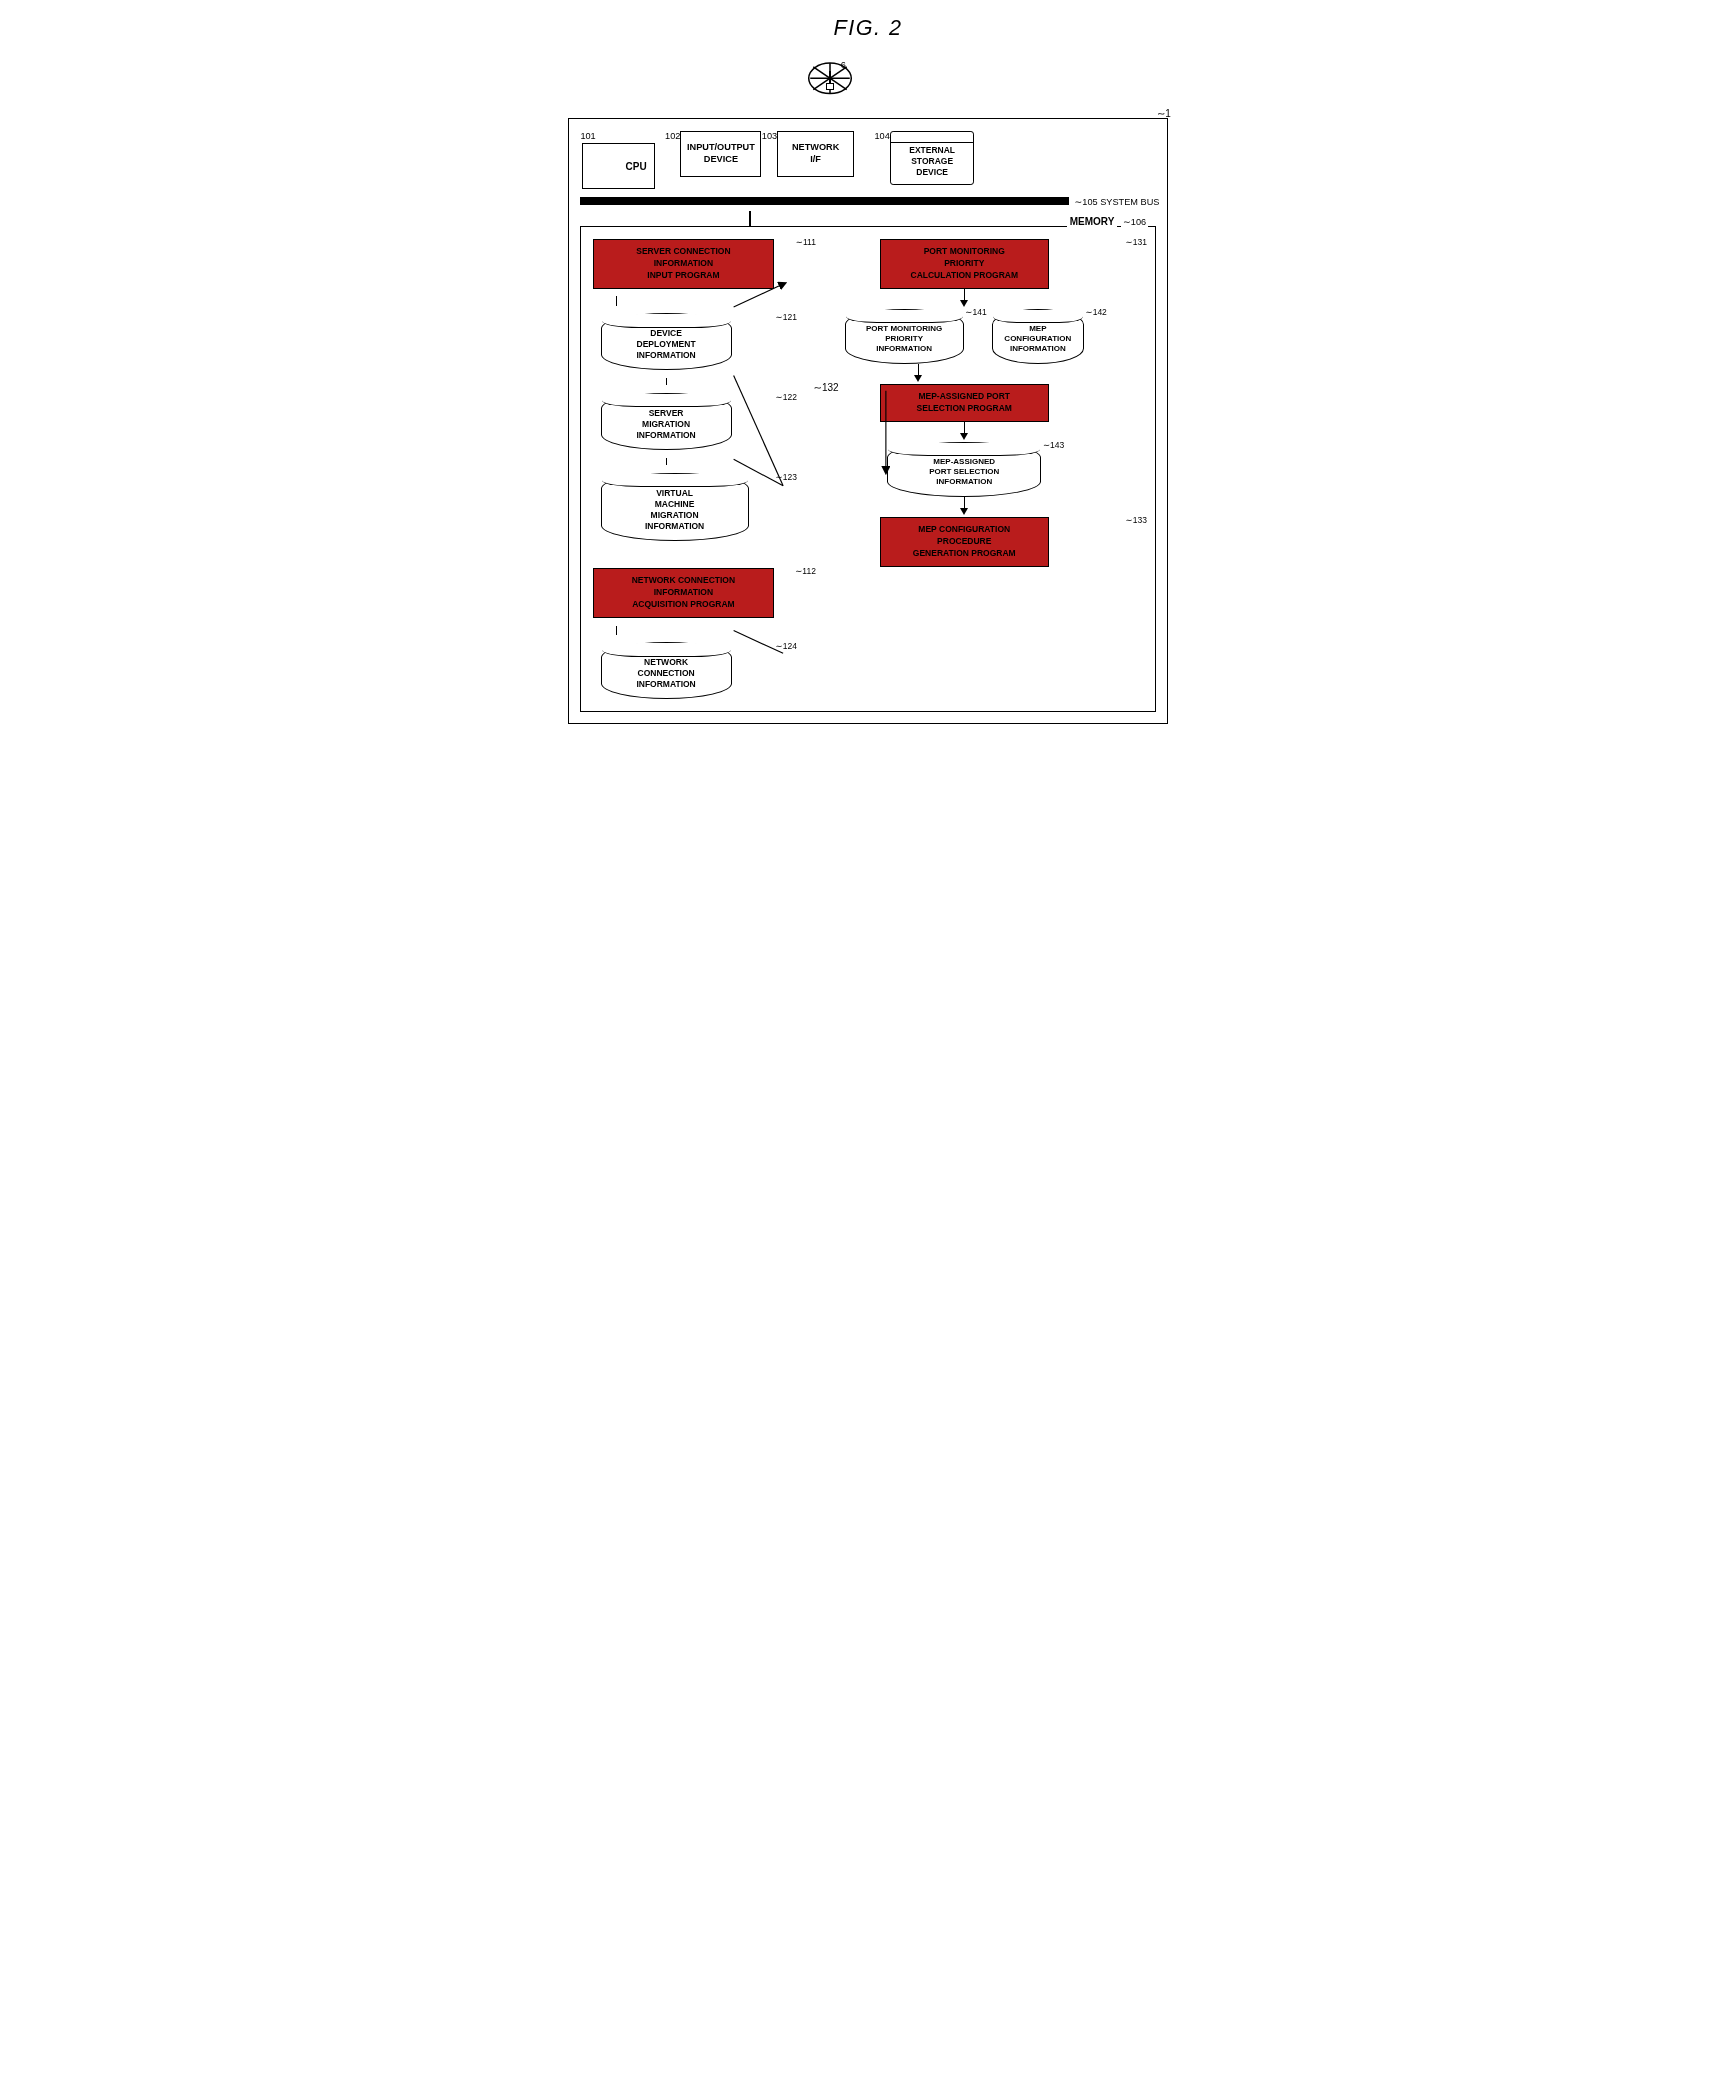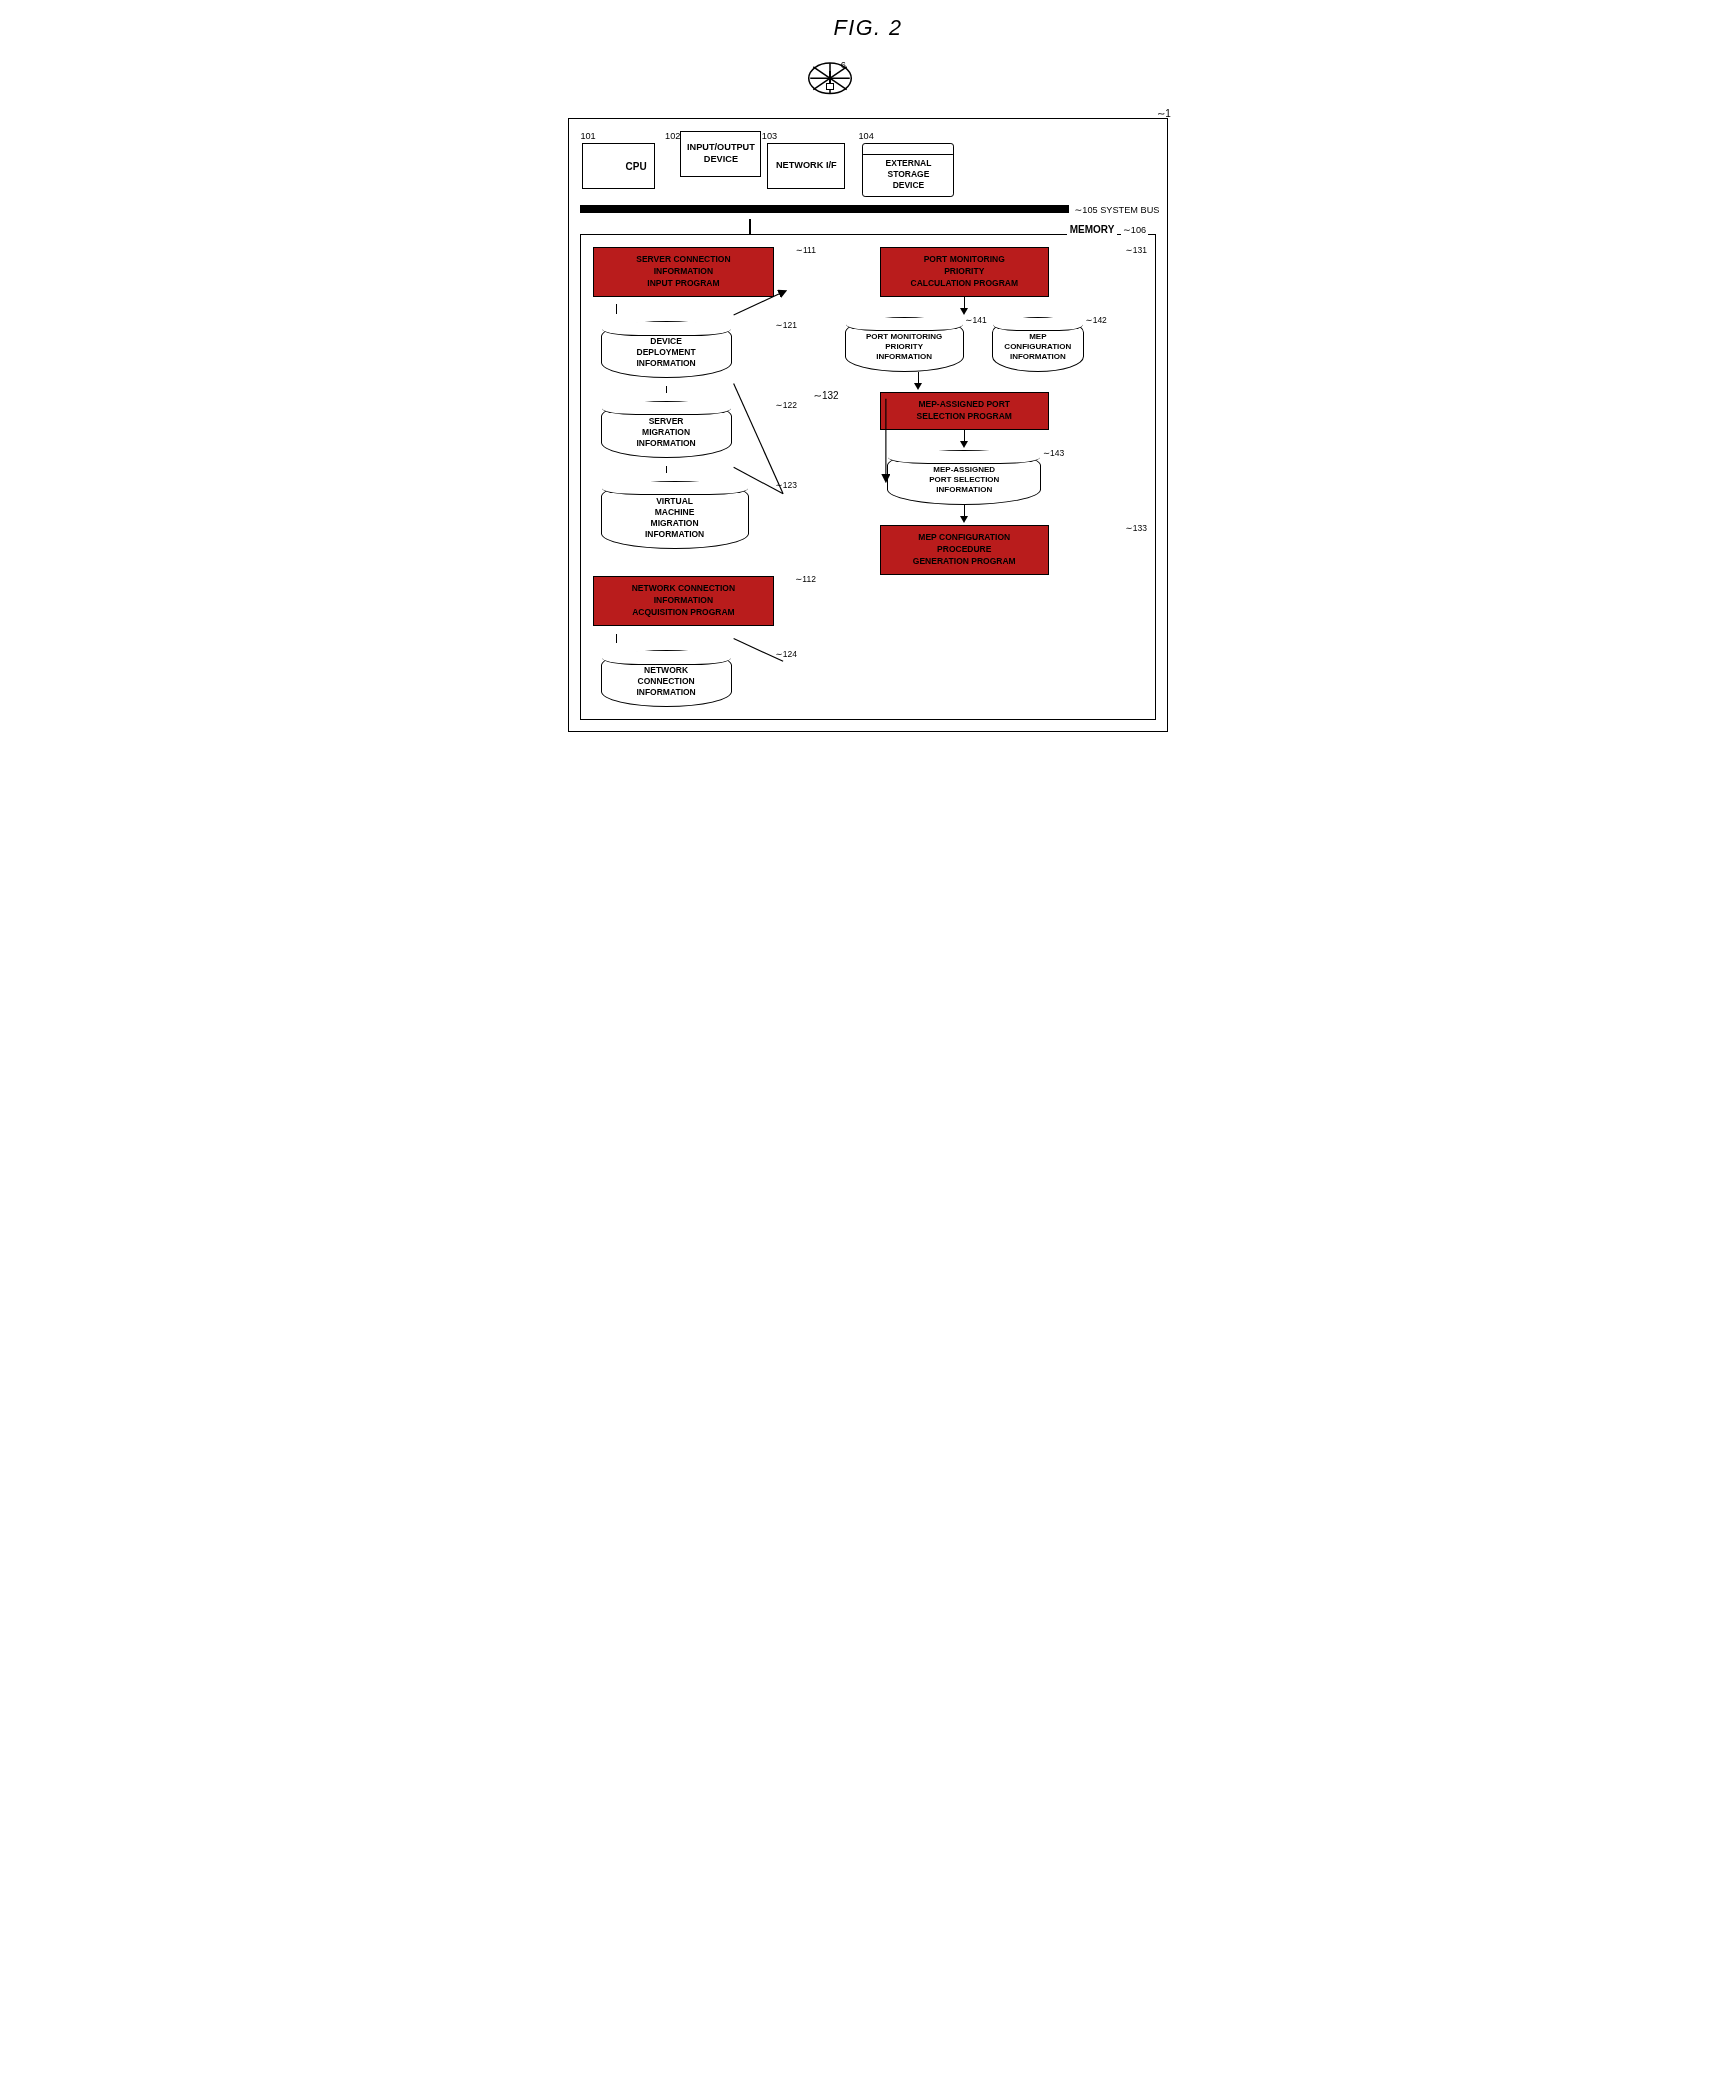--- a/index.html
+++ b/index.html
@@ -122,30 +122,30 @@
           </div>
         </div>
 
         <div style="display:flex; flex-direction:row; align-items:center; position:relative; width:89px;">
           <span style="font-size:9.2px; align-self:flex-start; margin-bottom:2.3px;">102</span>
           <div class="hw-box io">
             <span style="font-size:9.2px; font-weight:bold; text-align:center; line-height:1.3;">INPUT/OUTPUT<br>DEVICE</span>
           </div>
         </div>
 
-        <div style="display:flex; flex-direction:column; align-items:center; position:relative; width:89px;">
+        <div style="display:flex; flex-direction:row; align-items:center; position:relative; width:89px;">
           <span style="font-size:9.2px; align-self:flex-start; margin-bottom:2.3px;">103</span>
           <div class="hw-box net">
             <span style="font-size:9.2px; font-weight:bold;">NETWORK I/F</span>
           </div>
 
           <div style="width:1.5px; height:0; background:#000; position:absolute; top:-42px; left:50%; transform:translateX(-50%);"></div>
         </div>
 
-        <div style="display:flex; flex-direction:column; align-items:center; position:relative; width:100px;">
+        <div style="display:flex; flex-direction:row; align-items:center; position:relative; width:100px;margin-left:16px;">
           <span style="font-size:9.2px; align-self:flex-start; margin-bottom:2.3px;">104</span>
 
           <div style="position:relative; width:92px; min-height:54px; border:1.5px solid #000; border-radius:3.1px; display:flex; align-items:center; justify-content:center; background:#fff;">
 
             <div style="position:absolute; top:0; left:0; right:0; height:10.8px; border-bottom:1.5px solid #000; border-radius:50% 50% 0 0 / 10.8px 10.8px 0 0; background:#fff;"></div>
             <span style="font-size:8.5px; font-weight:bold; text-align:center; line-height:1.3; padding-top:7.7px;">EXTERNAL<br>STORAGE<br>DEVICE</span>
           </div>
         </div>
       </div>
 

